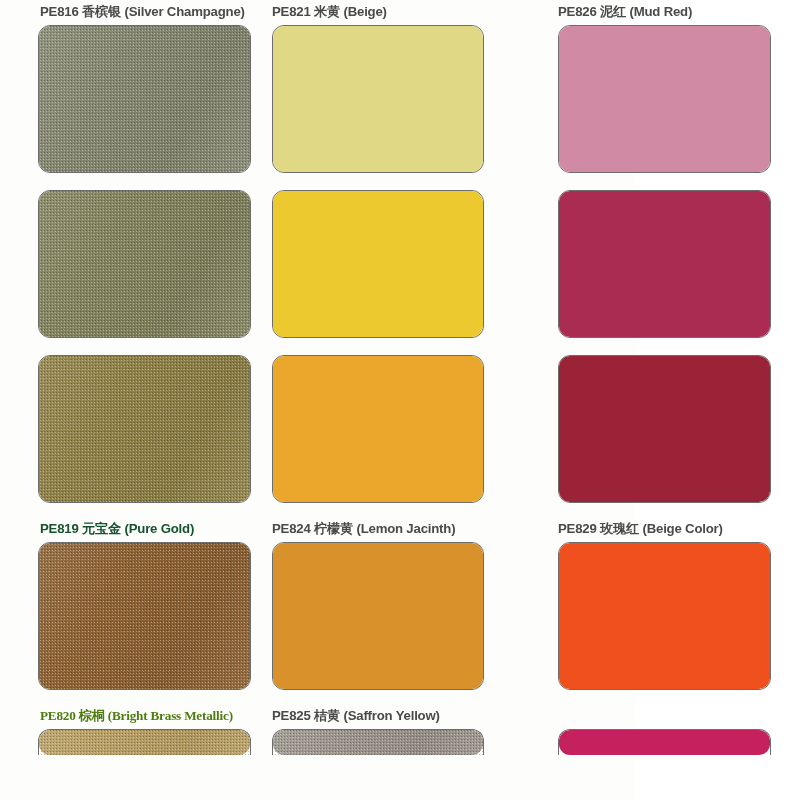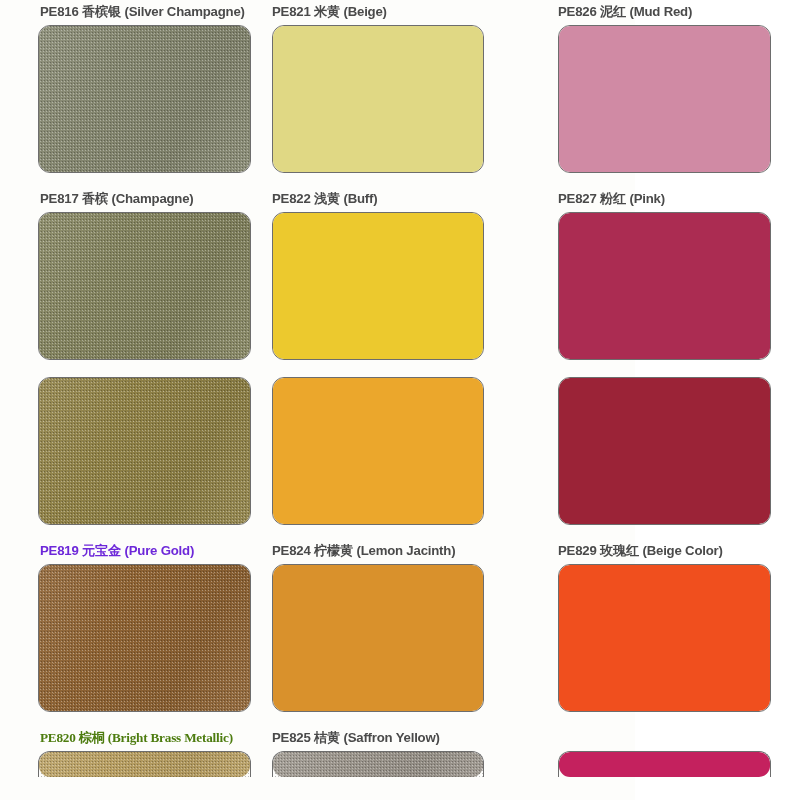--- a/index.html
+++ b/index.html
@@ -139,78 +139,67 @@
         <div class="chip" style="border-color: rgb(109, 109, 109);">
           <div class="chip-inner" style="background: rgb(208, 138, 164);"></div>
         </div>
       </div>
     </div>
   </div>
 
   <div class="row-gap"></div>
 
   <div class="row-block">
+    <div class="chip-band">
+      <div class="chp-c1">
+        <div class="chip metallic" style="border-color: rgb(109, 109, 109);">
+          <div class="chip-inner" style="background: rgb(130, 130, 94);"></div>
+        </div>
+      </div>
+      <div class="chp-c2">
+        <div class="chip" style="border-color: rgb(109, 109, 109);">
+          <div class="chip-inner" style="background: rgb(236, 201, 46);"></div>
+        </div>
+      </div>
+      <div class="chp-c3">
+        <div class="chip" style="border-color: rgb(109, 109, 109);">
+          <div class="chip-inner" style="background: rgb(171, 44, 82);"></div>
+        </div>
+      </div>
+    </div>
+  </div>
+
+  <div class="row-gap"></div>
+
+  <div class="row-block">
+    <div class="chip-band">
+      <div class="chp-c1">
+        <div class="chip metallic" style="border-color: rgb(109, 109, 109);">
+          <div class="chip-inner" style="background: rgb(142, 128, 70);"></div>
+        </div>
+      </div>
+      <div class="chp-c2">
+        <div class="chip" style="border-color: rgb(109, 109, 109);">
+          <div class="chip-inner" style="background: rgb(235, 167, 44);"></div>
+        </div>
+      </div>
+      <div class="chp-c3">
+        <div class="chip" style="border-color: rgb(109, 109, 109);">
+          <div class="chip-inner" style="background: rgb(155, 35, 55);"></div>
+        </div>
+      </div>
+    </div>
+  </div>
+
+  <div class="row-gap"></div>
+
+  <div class="row-block">
     <div class="label-band">
       <div class="lbl-c1">
-        <div class="cell-label" style="color: rgb(74, 74, 74);">PE817 香槟 (Champagne)</div>
-      </div>
-      <div class="lbl-c2">
-        <div class="cell-label" style="color: rgb(74, 74, 74);">PE822 浅黄 (Buff)</div>
-      </div>
-      <div class="lbl-c3">
-        <div class="cell-label" style="color: rgb(74, 74, 74);">PE827 粉红 (Pink)</div>
-      </div>
-    </div>
-    <div class="chip-band">
-      <div class="chp-c1">
-        <div class="chip metallic" style="border-color: rgb(109, 109, 109);">
-          <div class="chip-inner" style="background: rgb(130, 130, 94);"></div>
-        </div>
-      </div>
-      <div class="chp-c2">
-        <div class="chip" style="border-color: rgb(109, 109, 109);">
-          <div class="chip-inner" style="background: rgb(236, 201, 46);"></div>
-        </div>
-      </div>
-      <div class="chp-c3">
-        <div class="chip" style="border-color: rgb(109, 109, 109);">
-          <div class="chip-inner" style="background: rgb(171, 44, 82);"></div>
-        </div>
-      </div>
-    </div>
-  </div>
-
-  <div class="row-gap"></div>
-
-  <div class="row-block">
-    <div class="chip-band">
-      <div class="chp-c1">
-        <div class="chip metallic" style="border-color: rgb(109, 109, 109);">
-          <div class="chip-inner" style="background: rgb(142, 128, 70);"></div>
-        </div>
-      </div>
-      <div class="chp-c2">
-        <div class="chip" style="border-color: rgb(109, 109, 109);">
-          <div class="chip-inner" style="background: rgb(235, 167, 44);"></div>
-        </div>
-      </div>
-      <div class="chp-c3">
-        <div class="chip" style="border-color: rgb(109, 109, 109);">
-          <div class="chip-inner" style="background: rgb(155, 35, 55);"></div>
-        </div>
-      </div>
-    </div>
-  </div>
-
-  <div class="row-gap"></div>
-
-  <div class="row-block">
-    <div class="label-band">
-      <div class="lbl-c1">
-        <div class="cell-label" style="color: #6d28d9;">PE819 元宝金 (Pure Gold)</div>
+        <div class="cell-label" style="color: #14532d;">PE819 元宝金 (Pure Gold)</div>
       </div>
       <div class="lbl-c2">
         <div class="cell-label" style="color: rgb(74, 74, 74);">PE824 柠檬黄 (Lemon Jacinth)</div>
       </div>
       <div class="lbl-c3">
         <div class="cell-label" style="color: rgb(74, 74, 74);">PE829 玫瑰红 (Beige Color)</div>
       </div>
     </div>
     <div class="chip-band">
       <div class="chp-c1">

